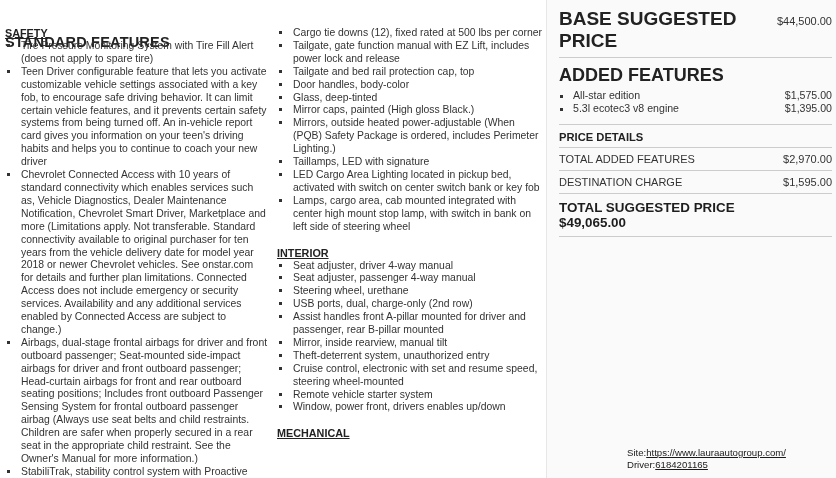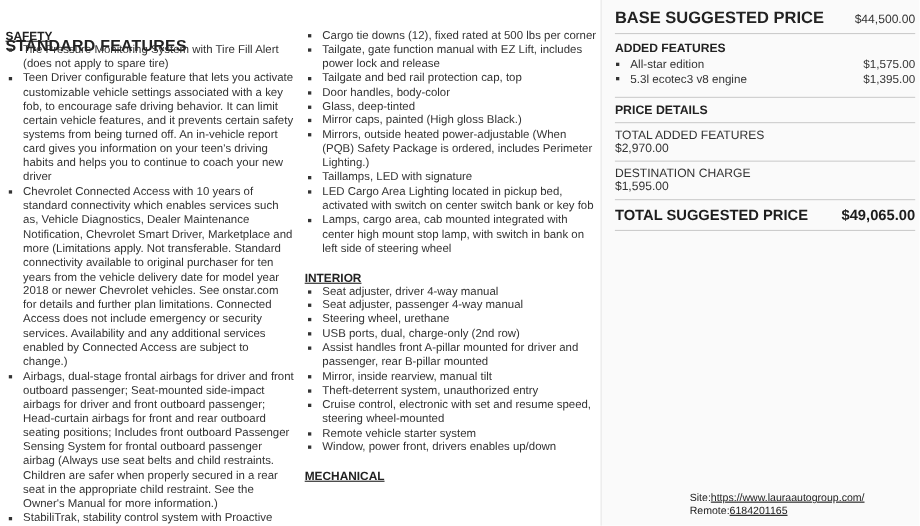--- a/index.html
+++ b/index.html
@@ -35,36 +35,36 @@
     background:#fafafa; border-left:1px solid #e7e7e7;
     padding:7px 4px 0 12px;
   }
   .prow {
     display:flex; justify-content:space-between; align-items:baseline;
     border-bottom:1px solid #cccccc;
   }
   .prow .lbl { font-size:11px; color:#333; }
   .prow .val { font-size:11px; color:#333; }
   .prow.base { padding:1px 0 5px; }
-  .prow.base .lbl { font-size:15px; font-weight:bold; color:#222; }
+  .prow.base .lbl { font-size:19px; font-weight:bold; color:#222; }
   .added-heading {
-    margin:7px 0 3px 0; font-size:11px; font-weight:bold; color:#222;
+    margin:7px 0 3px 0; font-size:18px; font-weight:bold; color:#222;
   }
   .added-list-wrap { border-bottom:1px solid #cccccc; padding-bottom:9px; }
   ul.price-feats {
     list-style:square; margin:0; padding:0 0 0 14px;
     font-size:10.6px; line-height:13px; color:#333;
   }
   ul.price-feats li > div { display:flex; justify-content:space-between; }
   .details-heading {
     font-size:11.2px; font-weight:bold; color:#222;
     padding:6px 0 4px; border-bottom:1px solid #cccccc;
   }
-  .prow.detail { padding:5px 0 5px;flex-direction:column; }
-  .prow.total { padding:6px 0 6px; }
+  .prow.detail { padding:5px 0 5px; }
+  .prow.total { padding:6px 0 6px;flex-direction:column; }
   .prow.total .lbl, .prow.total .val {
     font-size:13.4px; font-weight:bold; color:#1d1d1d;
   }
 
   
   .contact {
     position:absolute; left:627px; top:447px;
     font-size:9.6px; line-height:12px; color:#1a1a1a;
   }
   .contact a { color:#1a1a1a; text-decoration:underline; cursor:pointer; }
@@ -156,14 +156,14 @@
     <span class="val">$1,595.00</span>
   </div>
   <div class="prow total">
     <span class="lbl">TOTAL SUGGESTED PRICE</span>
     <span class="val">$49,065.00</span>
   </div>
 </div>
 
 <div class="contact">
   <div><span>Site:</span><a>https://www.lauraautogroup.com/</a></div>
-  <div><span>Remote:</span><a>6184201165</a></div>
+  <div><span>Driver:</span><a>6184201165</a></div>
 </div>
 
 </body></html>

